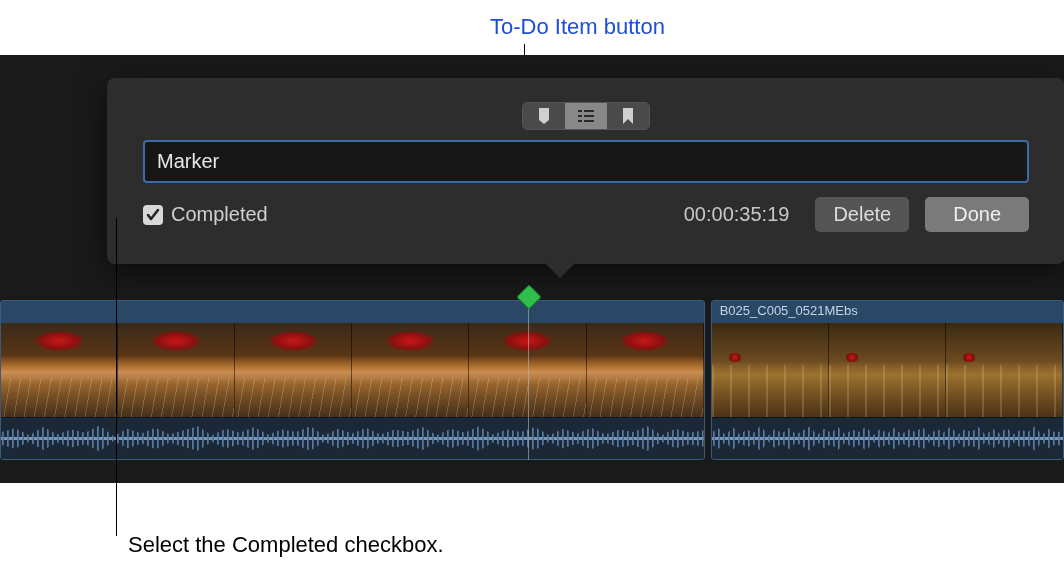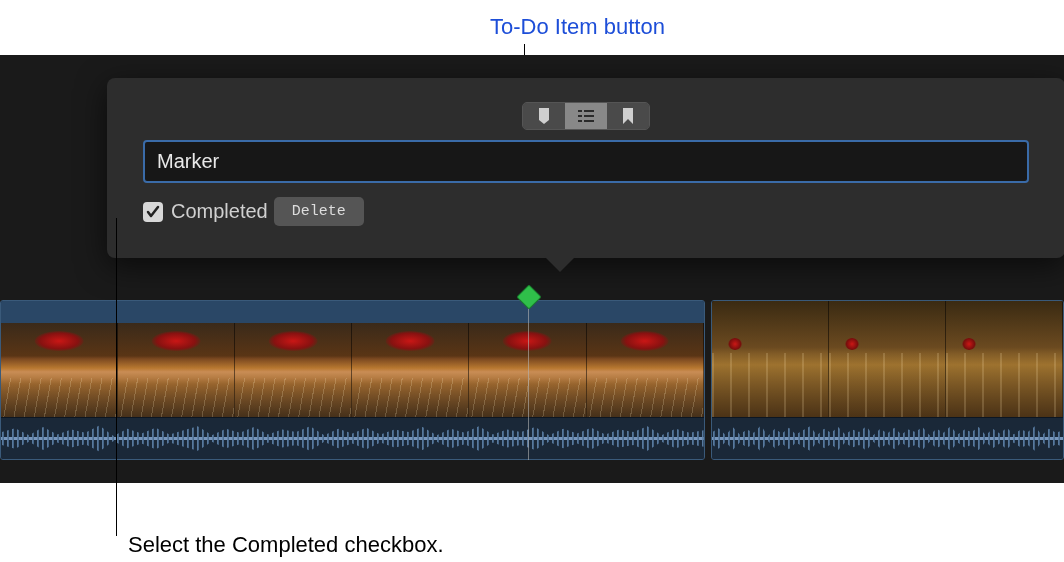--- a/index.html
+++ b/index.html
@@ -144,23 +144,23 @@
       margin-left: auto;
       margin-right: 20px;
       font-variant-numeric: tabular-nums;
     }
     .btn {
       background: #555;
       color: #ddd;
       border: none;
       border-radius: 5px;
       padding: 6px 18px;
-      font-size: 15px;
+      font-size: 20px;
       cursor: pointer;
-      font-family: Liberation Mono, monospace;
+      font-family: Liberation Sans, sans-serif;
     }
     .btn-done {
       background: #7a7a7a;
       color: #f0f0f0;
       padding: 6px 28px;
       margin-left: 10px;
     }
     .timeline {
       position: absolute;
       top: 300px;
@@ -326,21 +326,23 @@
 
   <div class="footer-row">
     <div class="checkbox-wrap">
       <div class="checkbox">
         <svg width="16" height="16" viewBox="0 0 16 16">
             <path d="M3 8 l3 4 l7 -9" stroke="#222" stroke-width="2.5" fill="none" stroke-linecap="round" stroke-linejoin="round"></path>
           </svg>
       </div>
       <span class="checkbox-label">Completed</span>
     </div>
+    <span class="timecode">00:00:35:19</span>
     <button class="btn">Delete</button>
+    <button class="btn btn-done">Done</button>
   </div>
 </div>
 
 <div class="playhead-marker">
   <div class="marker-diamond"></div>
 </div>
 <div class="playhead-line"></div>
 
 <div class="timeline">
   <div class="clip clip1">
@@ -351,20 +353,21 @@
         <div class="thumb"></div>
         <div class="thumb"></div>
         <div class="thumb"></div>
         <div class="thumb"></div>
     </div>
     <div class="waveform">
         <div class="wave-bars"></div>
       </div>
   </div>
   <div class="clip clip2">
+    <div class="clip-header">B025_C005_0521MEbs</div>
     <div class="thumbnails">
       <div class="thumb"></div>
         <div class="thumb"></div>
         <div class="thumb"></div>
     </div>
     <div class="waveform">
         <div class="wave-bars"></div>
       </div>
   </div>
 </div>

